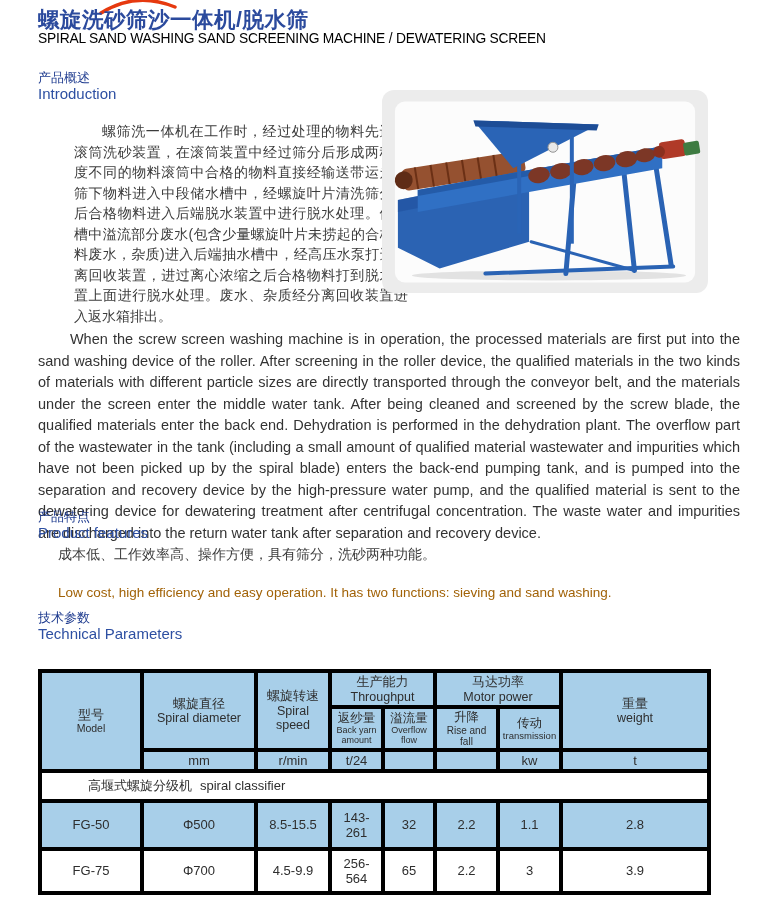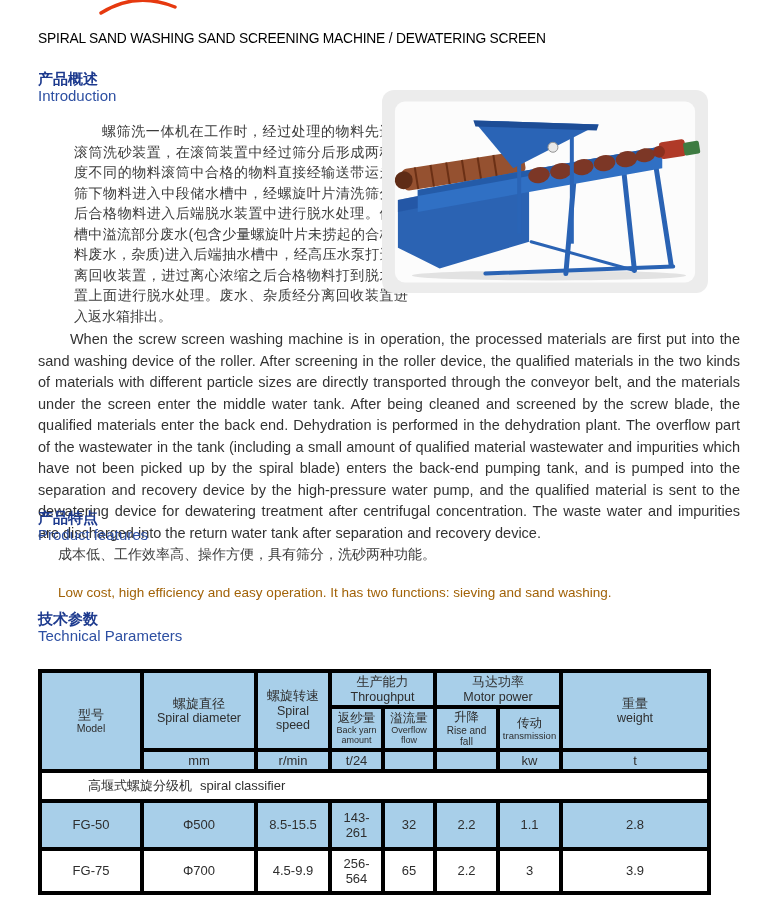--- a/index.html
+++ b/index.html
@@ -11,21 +11,21 @@
   .logo-arc { position:absolute; left:96px; top:0; }
   .title-zh {
     position:absolute; left:38px; top:5px; font-size:21.5px; font-weight:bold;
     color:#2b4a9d; letter-spacing:0.5px; white-space:nowrap;
   }
   .title-en {
     position:absolute; left:38px; top:31px; font-size:13.8px; color:#000000;
     letter-spacing:-0.2px; white-space:nowrap;
   }
   .section-head { position:absolute; left:38px; line-height:1.05; }
-  .section-head .zh { font-size:15px; font-weight:bold; color:#1d3a8e; }
+  .section-head .zh { font-size:13px; font-weight:normal; color:#1d3a8e; }
   .section-head .en { font-size:15px; color:#2d4fa2; margin-top:1px; }
   .head-intro    { top:71px; }
   .head-features { top:510px; }
   .head-tech     { top:611px; }
 
   .zh-para {
     position:absolute; left:38px; top:121px; width:334px;
     font-size:14px; line-height:20.5px; text-align:justify;
     text-indent:2em; color:#3b3b3b;margin-left:36px;
   }
@@ -65,20 +65,21 @@
 </style>
 </head>
 <body>
 
 <div class="page">
 
   <svg class="logo-arc" width="84" height="15" viewBox="0 0 84 15">
     <path d="M5,13 Q40,-9 79,7" fill="none" stroke="#e6390f" stroke-width="3.4" stroke-linecap="round"></path>
   </svg>
 
+  <div class="title-zh">螺旋洗砂筛沙一体机/脱水筛</div>
   <div class="title-en">SPIRAL SAND WASHING SAND SCREENING MACHINE / DEWATERING SCREEN</div>
 
   <div class="section-head head-intro">
     <div class="zh">产品概述</div>
     <div class="en">Introduction</div>
   </div>
 
   <p class="zh-para">螺筛洗一体机在工作时，经过处理的物料先进入滚筒洗砂装置，在滚筒装置中经过筛分后形成两种粒度不同的物料滚筒中合格的物料直接经输送带运走，筛下物料进入中段储水槽中，经螺旋叶片清洗筛分之后合格物料进入后端脱水装置中进行脱水处理。储水槽中溢流部分废水(包含少量螺旋叶片未捞起的合格物料废水，杂质)进入后端抽水槽中，经高压水泵打进分离回收装置，进过离心浓缩之后合格物料打到脱水装置上面进行脱水处理。废水、杂质经分离回收装置进入返水箱排出。</p>
 
   <div class="photo-card">

